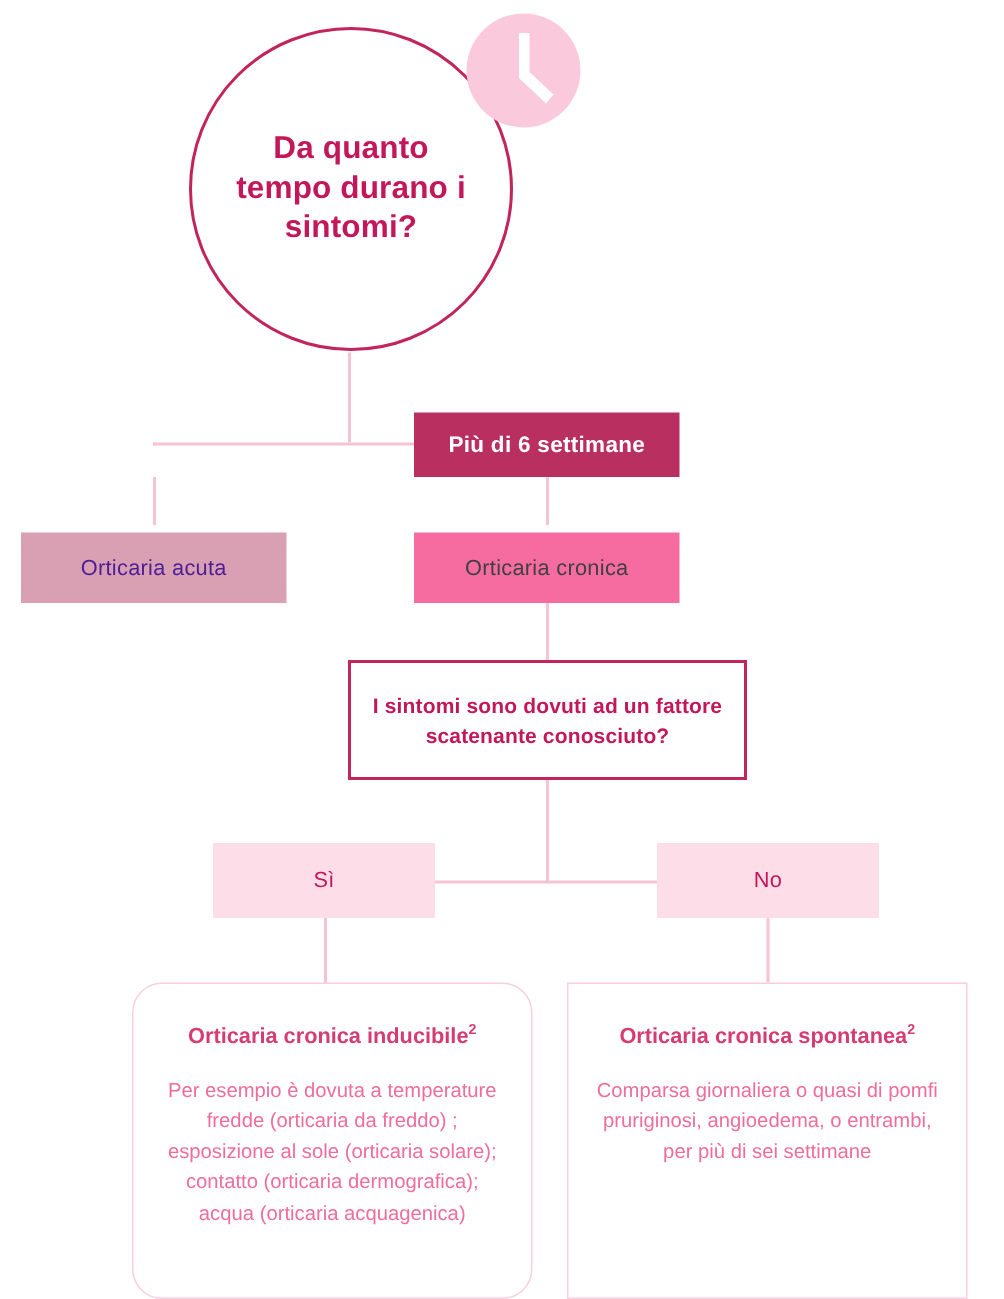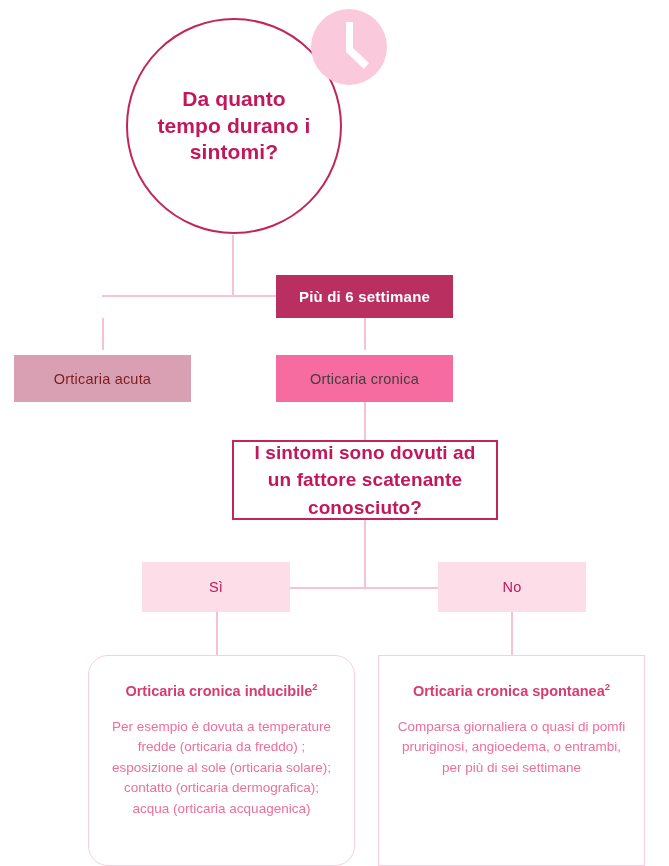--- a/index.html
+++ b/index.html
@@ -70,35 +70,35 @@
   }
   .box-solid-dark {
     background: #b92f5f;
     color: #ffffff;
     font-size: 15px;
     font-weight: bold;
     letter-spacing: 0.2px;
   }
   .box-dusty {
     background: #d9a0b4;
-    color: #7f1d1d;
+    color: #4c1d95;
     font-size: 14.5px;
     letter-spacing: 0.2px;
   }
   .box-bright {
     background: #f76ca0;
     color: #404040;
     font-size: 14.5px;
     letter-spacing: 0.2px;
   }
   .box-outline {
     background: #ffffff;
     border: 2px solid #c2255c;
     color: #c2185b;
-    font-size: 19px;
+    font-size: 14px;
     font-weight: bold;
     line-height: 1.45;
     letter-spacing: 0.1px;
   }
   .box-pale {
     background: #fcdde8;
     color: #c2185b;
     font-size: 14.5px;
     letter-spacing: 0.2px;
   }

